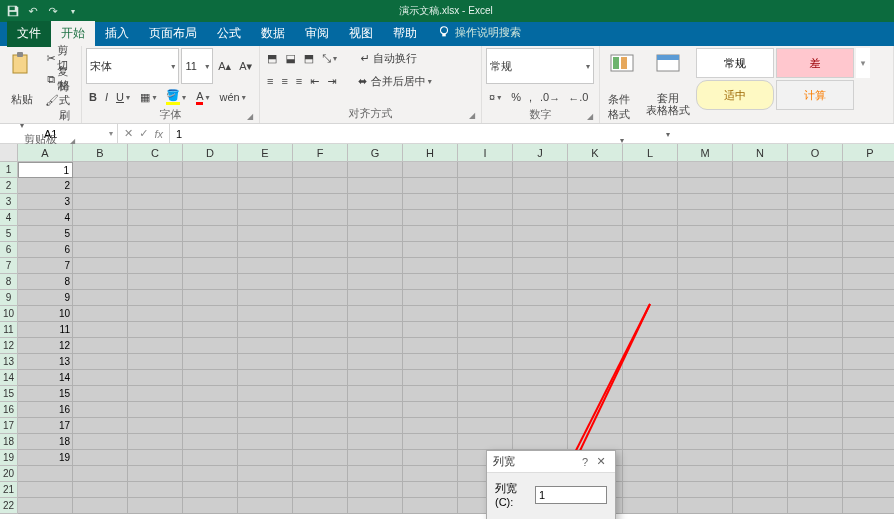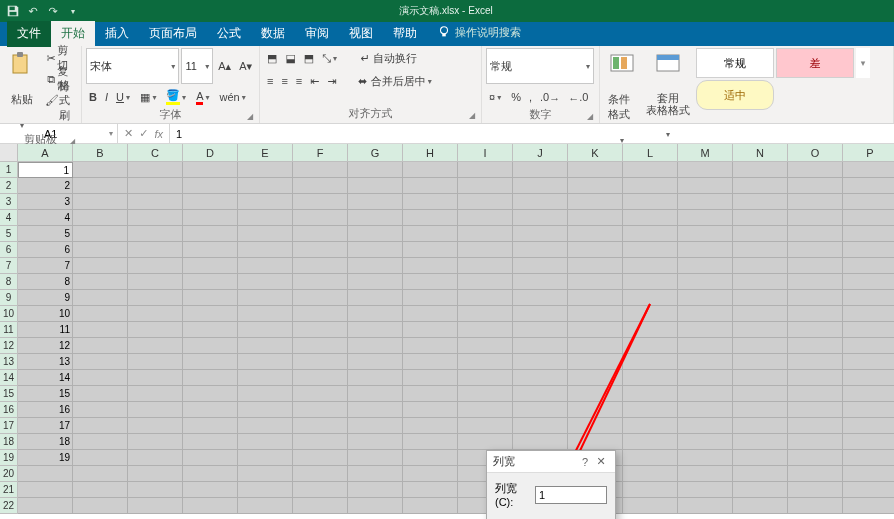--- a/index.html
+++ b/index.html
@@ -299,20 +299,21 @@
 
   <div class="group" style="flex:1">
     <div class="style-gallery">
       <div class="style-row">
         <div class="style-card" style="background:#fff;">常规</div>
         <div class="style-card" style="background:#ffc7ce;color:#9c0006;">差</div>
         <div class="style-card" style="background:#fff;border:none;width:14px;font-size:9px;color:#888;">▾</div>
       </div>
       <div class="style-row">
         <div class="style-card" style="background:#fef9c3;color:#9c6500;border-radius:11px;">适中</div>
+        <div class="style-card" style="background:#f2f2f2;color:#fa7d00;">计算</div>
       </div>
     </div>
   </div>
 </div>
 
 <div class="fbar">
   <div class="namebox">
       <span>A1</span>
       <span class="dd">▾</span>
     </div>

